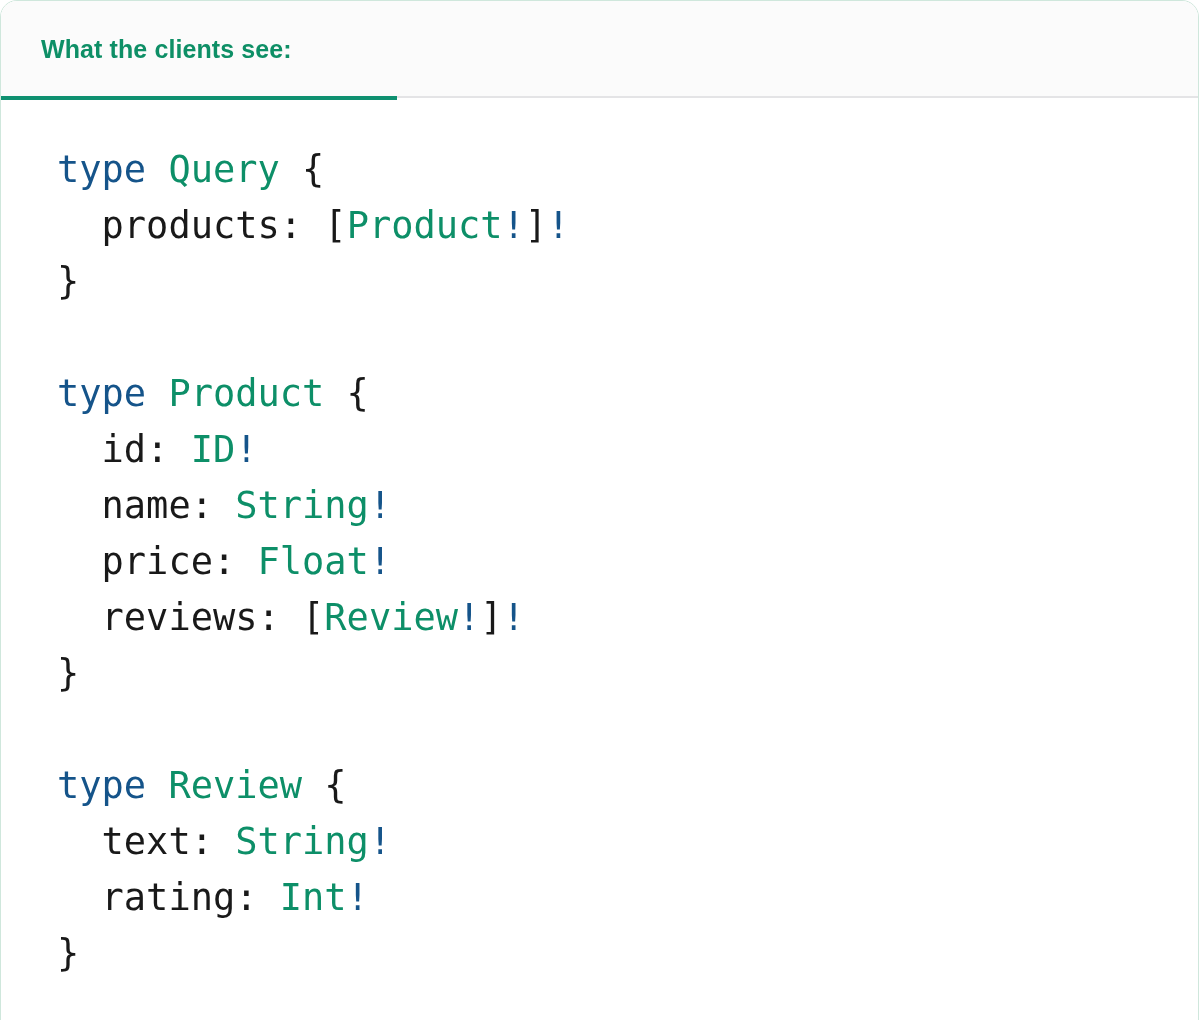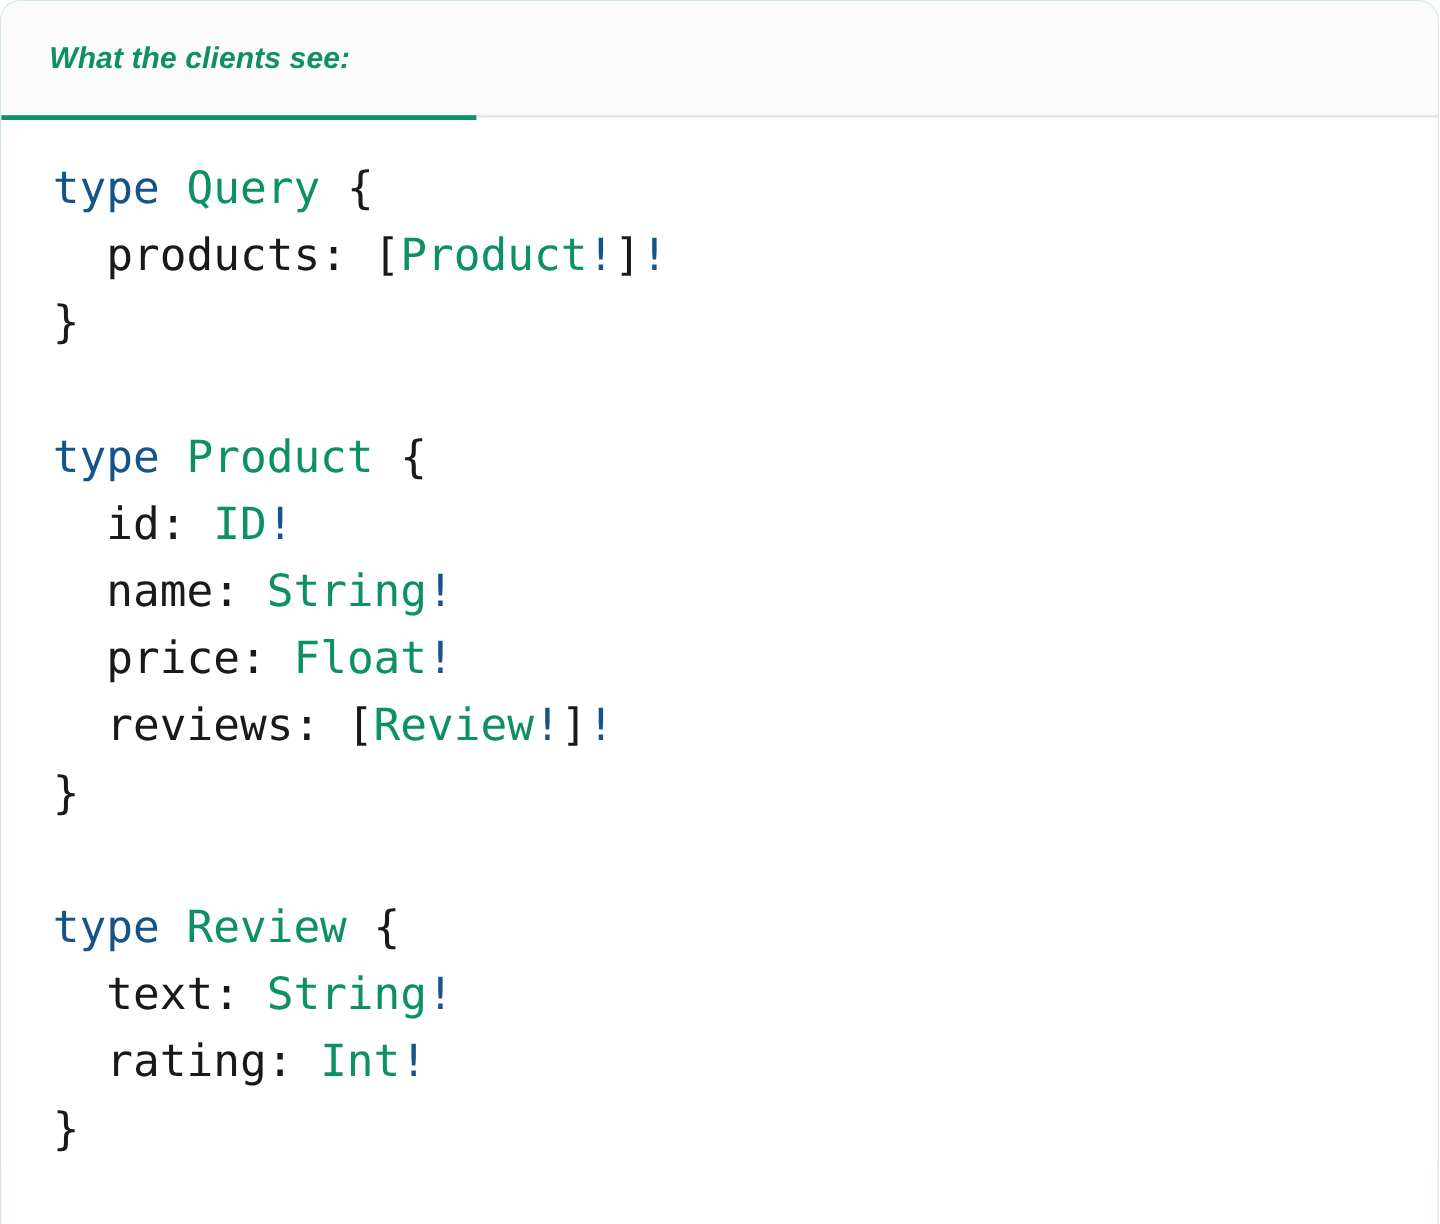--- a/index.html
+++ b/index.html
@@ -27,21 +27,20 @@
     overflow: hidden;
   }
 
   
   .tabbar {
     position: relative;
     height: 97px;
     background: #fbfbfb;
     border-bottom: 2px solid #e4e4e6;
     box-sizing: border-box;
-    font-style: italic;
   }
   .tab {
     position: absolute;
     left: 0;
     top: 0;
     width: 396px;
     height: 97px;
     box-sizing: border-box;
     display: flex;
     align-items: center;
@@ -64,21 +63,21 @@
     height: 4px;
     background: #0e9070;
   }
 
   
   .code-area {
     background: #ffffff;
     padding: 28px 0 0 0;
   }
   pre.code {
-    margin: 3px;
+    margin: 16px;
     padding: 0 0 0 40px;
     font-family: "DejaVu Sans Mono", monospace;
     font-size: 37px;
     line-height: 56px;
     color: #191919;
     white-space: pre;
     letter-spacing: 0px;
   }
   .k   { color: #15548a; }   
   .t   { color: #0d8f68; }   

